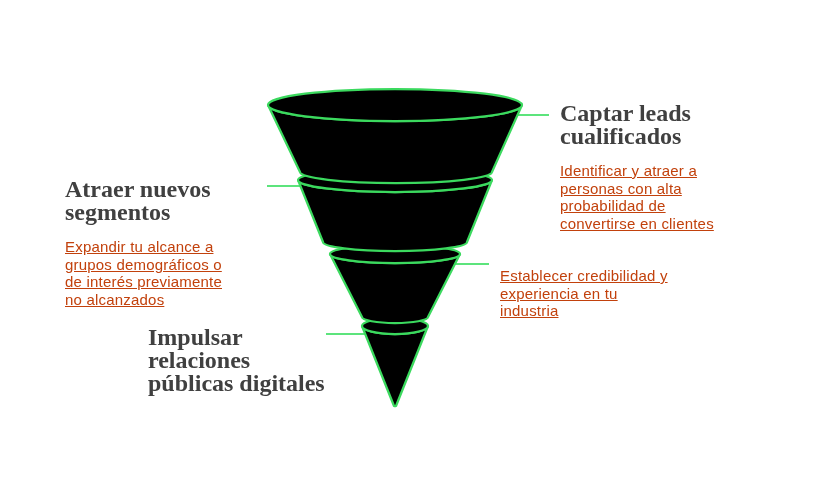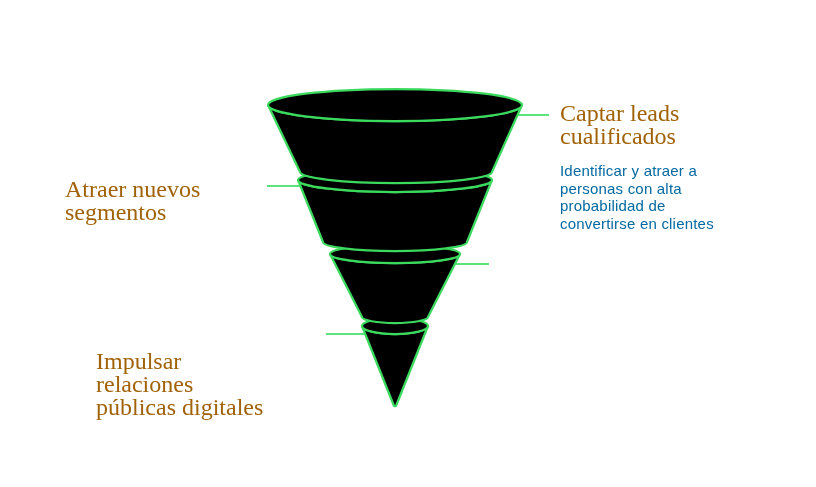--- a/index.html
+++ b/index.html
@@ -15,39 +15,40 @@
     position: absolute;
     left: 0; top: 0;
     width: 816px; height: 487px;
   }
   .label {
     position: absolute;
   }
   .label h2 {
     margin: 0;
     font-family: "Liberation Serif", "DejaVu Serif", serif;
-    font-weight: 400;
+    font-weight: 700;
     font-size: 24px;
     line-height: 23px;
-    color: #a16207;
+    color: #404040;
     white-space: pre-line;
   }
   .label p {
     margin: 14px 0 0 0;
     font-size: 15px;
     line-height: 17.5px;
     letter-spacing: 0.2px;
-    color: #0369a1;
+    color: #c2410c;
     white-space: pre-line;
+    text-decoration: underline;
   }
   .align-right { text-align: left; }
   .label-captar      { left: 560px; top: 102px; width: 215px; }
   .label-atraer      { right: 551px; top: 178px; width: 200px; }
   .label-posicionarse{ left: 500px; top: 253px; width: 230px; }
-  .label-impulsar    { right: 520px; top: 326px; width: 200px; margin-top: 24px; }
+  .label-impulsar    { right: 468px; top: 326px; width: 200px; }
 </style>
 </head>
 <body>
 
 <div class="canvas">
 
   <svg class="funnel-svg" viewBox="0 0 816 487">
 
     <line x1="510" y1="115" x2="549" y2="115" stroke-width="2" stroke="#5ce47c"></line>
     <line x1="267" y1="186" x2="303" y2="186" stroke-width="2" stroke="#5ce47c"></line>
@@ -72,23 +73,30 @@
 cualificados</h2>
     <p>Identificar y atraer a
 personas con alta
 probabilidad de
 convertirse en clientes</p>
   </div>
 
   <div class="label label-atraer align-right">
     <h2>Atraer nuevos
 segmentos</h2>
+    <p>Expandir tu alcance a
+grupos demográficos o
+de interés previamente
+no alcanzados</p>
   </div>
 
   <div class="label label-posicionarse">
+    <p>Establecer credibilidad y
+experiencia en tu
+industria</p>
   </div>
 
   <div class="label label-impulsar align-right">
     <h2>Impulsar
 relaciones
 públicas digitales</h2>
   </div>
 
 </div>
 

